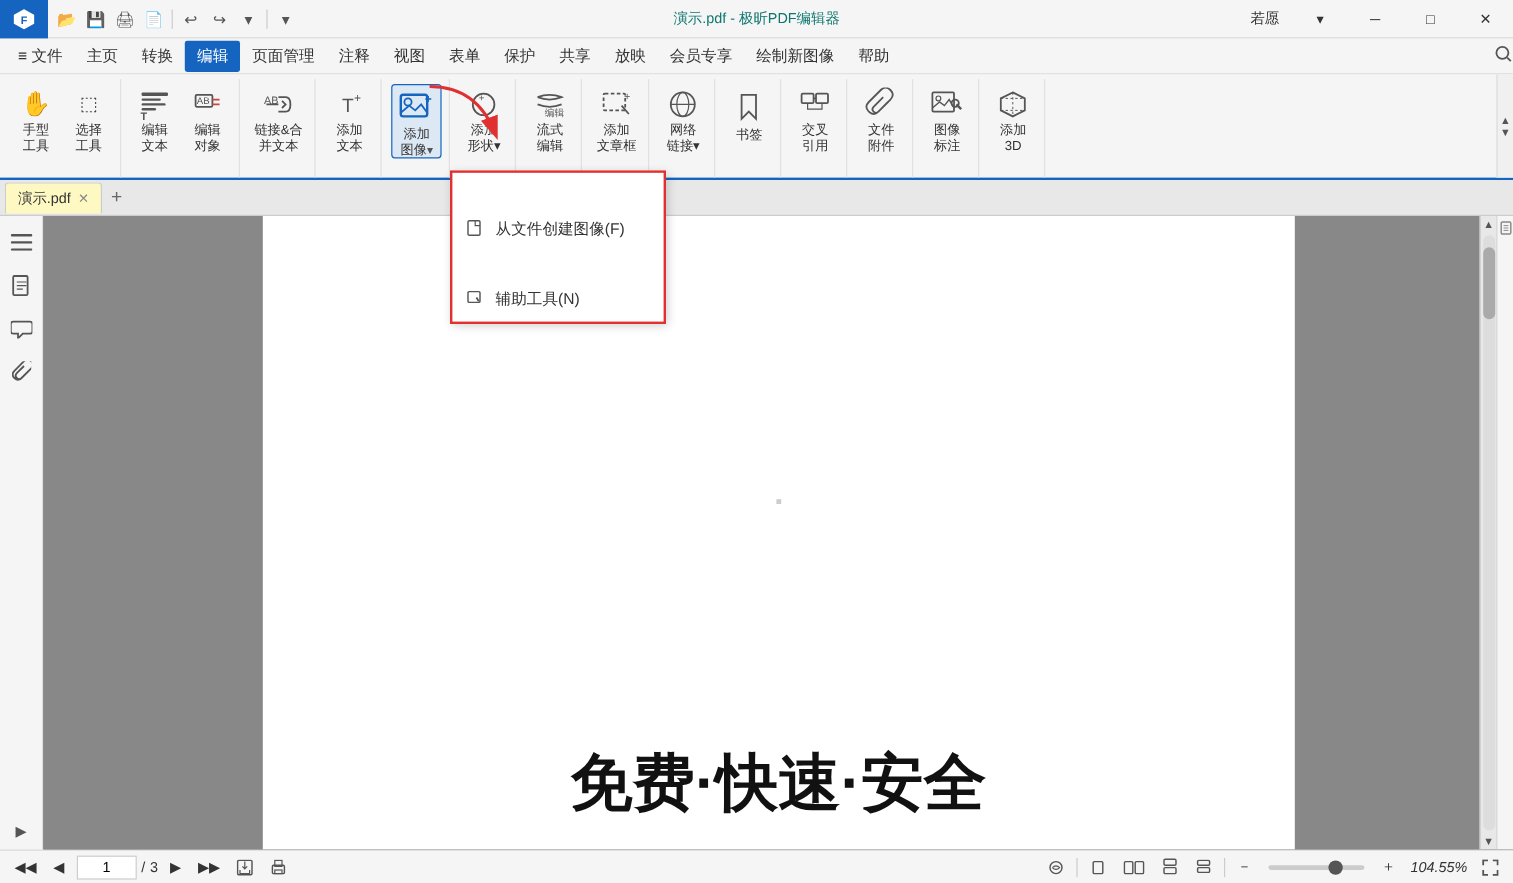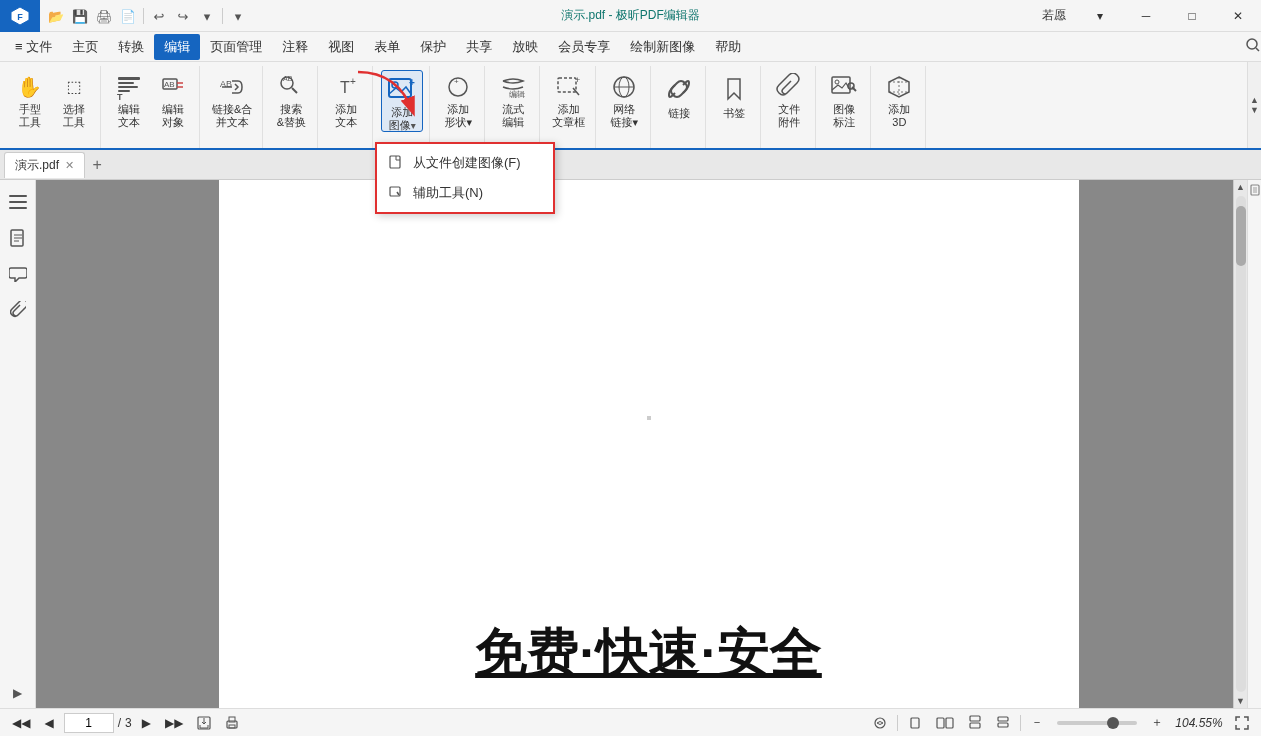--- a/index.html
+++ b/index.html
@@ -171,39 +171,40 @@
       padding: 4px 0;
     }
     .dropdown-item {
       display: flex;
       align-items: center;
       padding: 6px 12px;
       cursor: pointer;
       font-size: 13px;
       color: #333;
       gap: 8px;
+      margin-top: 28px;
     }
     .dropdown-item .item-icon {
       width: 16px; height: 16px;
       font-size: 14px;
       color: #555;
     }
 
     
     #tab-bar {
       height: 30px;
       background: #e8e8e8;
       display: flex;
       align-items: center;
       padding-left: 4px;
       border-bottom: 1px solid #ccc;
     }
     .tab-item {
       height: 26px;
-      background: #ffffff;
+      background: #fef9c3;
       border: 1px solid #ccc;
       border-bottom: none;
       padding: 0 10px;
       display: flex;
       align-items: center;
       gap: 6px;
       font-size: 12px;
       cursor: pointer;
       color: #333;
       border-radius: 3px 3px 0 0;
@@ -274,21 +275,20 @@
       margin: 0 auto;
     }
     .pdf-content {
       position: absolute;
       bottom: 20px;
       left: 0; right: 0;
       text-align: center;
       font-size: 52px;
       font-weight: bold;
       color: #111;
-      text-decoration: underline;
     }
 
     
     #right-scrollbar {
       width: 14px;
       background: #e8e8e8;
       border-left: 1px solid #ccc;
       display: flex;
       flex-direction: column;
       align-items: center;
@@ -483,34 +483,20 @@
               <path d="M14 8 L20 8 Q24 8 24 14 Q24 20 20 20 L14 20" fill="none" stroke="#555" stroke-width="1.5"></path>
               <path d="M4 14 L14 14 M17 11 L20 14 L17 17" fill="none" stroke="#555" stroke-width="1.5"></path>
             </svg>
         </div>
         <div class="btn-label">链接&amp;合<br>并文本</div>
       </div>
     </div>
   </div>
 
 
-  <div class="ribbon-group">
-    <div class="ribbon-group-items">
-      <div class="ribbon-btn">
-        <div class="icon-area">
-          <svg width="28" height="28" viewBox="0 0 28 28">
-              <circle cx="10" cy="10" r="6" fill="none" stroke="#555" stroke-width="1.5"></circle>
-              <line x1="15" y1="15" x2="20" y2="20" stroke="#555" stroke-width="2"></line>
-              <text x="6" y="8" font-size="7" fill="#555">AB</text>
-            </svg>
-        </div>
-        <div class="btn-label">搜索<br>&amp;替换</div>
-      </div>
-    </div>
-  </div>
 
   <div class="ribbon-group">
     <div class="ribbon-group-items">
       <div class="ribbon-btn">
         <div class="icon-area">
           <svg width="28" height="28" viewBox="0 0 28 28">
               <text x="8" y="20" font-size="16" fill="#555">T</text>
               <text x="18" y="12" font-size="10" fill="#555">+</text>
             </svg>
         </div>
@@ -587,47 +573,49 @@
               <circle cx="14" cy="14" r="10" fill="none" stroke="#555" stroke-width="1.5"></circle>
               <ellipse cx="14" cy="14" rx="5" ry="10" fill="none" stroke="#555" stroke-width="1.0"></ellipse>
               <line x1="4" y1="14" x2="24" y2="14" stroke="#555" stroke-width="1.0"></line>
             </svg>
         </div>
         <div class="btn-label">网络<br>链接▾</div>
       </div>
     </div>
   </div>
 
-  <div class="ribbon-group">
-    <div class="ribbon-group-items">
-      <div class="ribbon-btn">
-        <div class="icon-area">
-          <svg width="28" height="28" viewBox="0 0 28 28">
-              <path d="M10 18 L8 20 Q4 24 4 20 Q4 16 8 12 L12 8 Q16 4 20 8 Q24 12 20 16 L18 18" fill="none" stroke="#555" stroke-width="2"></path>
-              <path d="M18 10 L20 8 Q24 4 24 8 Q24 12 20 16 L16 20 Q12 24 8 20 Q4 16 8 12 L10 10" fill="none" stroke="#555" stroke-width="2"></path>
-            </svg>
-        </div>
-        <div class="btn-label">链接</div>
-      </div>
-    </div>
-  </div>
 
   <div class="ribbon-group">
     <div class="ribbon-group-items">
       <div class="ribbon-btn">
         <div class="icon-area">
           <svg width="28" height="28" viewBox="0 0 28 28">
               <path d="M8 4 L20 4 L20 24 L14 18 L8 24 Z" fill="none" stroke="#555" stroke-width="1.5"></path>
             </svg>
         </div>
         <div class="btn-label">书签</div>
       </div>
     </div>
   </div>
 
+  <div class="ribbon-group">
+    <div class="ribbon-group-items">
+      <div class="ribbon-btn">
+        <div class="icon-area">
+          <svg width="28" height="28" viewBox="0 0 28 28">
+              <rect x="3" y="5" width="10" height="8" rx="1" fill="none" stroke="#555" stroke-width="1.5"></rect>
+              <rect x="15" y="5" width="10" height="8" rx="1" fill="none" stroke="#555" stroke-width="1.5"></rect>
+              <line x1="13" y1="9" x2="15" y2="9" stroke="#555" stroke-width="1.5"></line>
+              <path d="M8 13 L8 18 L20 18 L20 13" fill="none" stroke="#555" stroke-width="1.0"></path>
+            </svg>
+        </div>
+        <div class="btn-label">交叉<br>引用</div>
+      </div>
+    </div>
+  </div>
 
   <div class="ribbon-group">
     <div class="ribbon-group-items">
       <div class="ribbon-btn">
         <div class="icon-area">
           <svg width="28" height="28" viewBox="0 0 28 28">
               <path d="M20 12 L12 20 Q8 24 4 20 Q0 16 4 12 L14 2 Q18 -2 22 2 Q26 6 22 10 L12 20 Q10 22 8 20 Q6 18 8 16 L16 8" fill="none" stroke="#555" stroke-width="1.5"></path>
             </svg>
         </div>
         <div class="btn-label">文件<br>附件</div>

